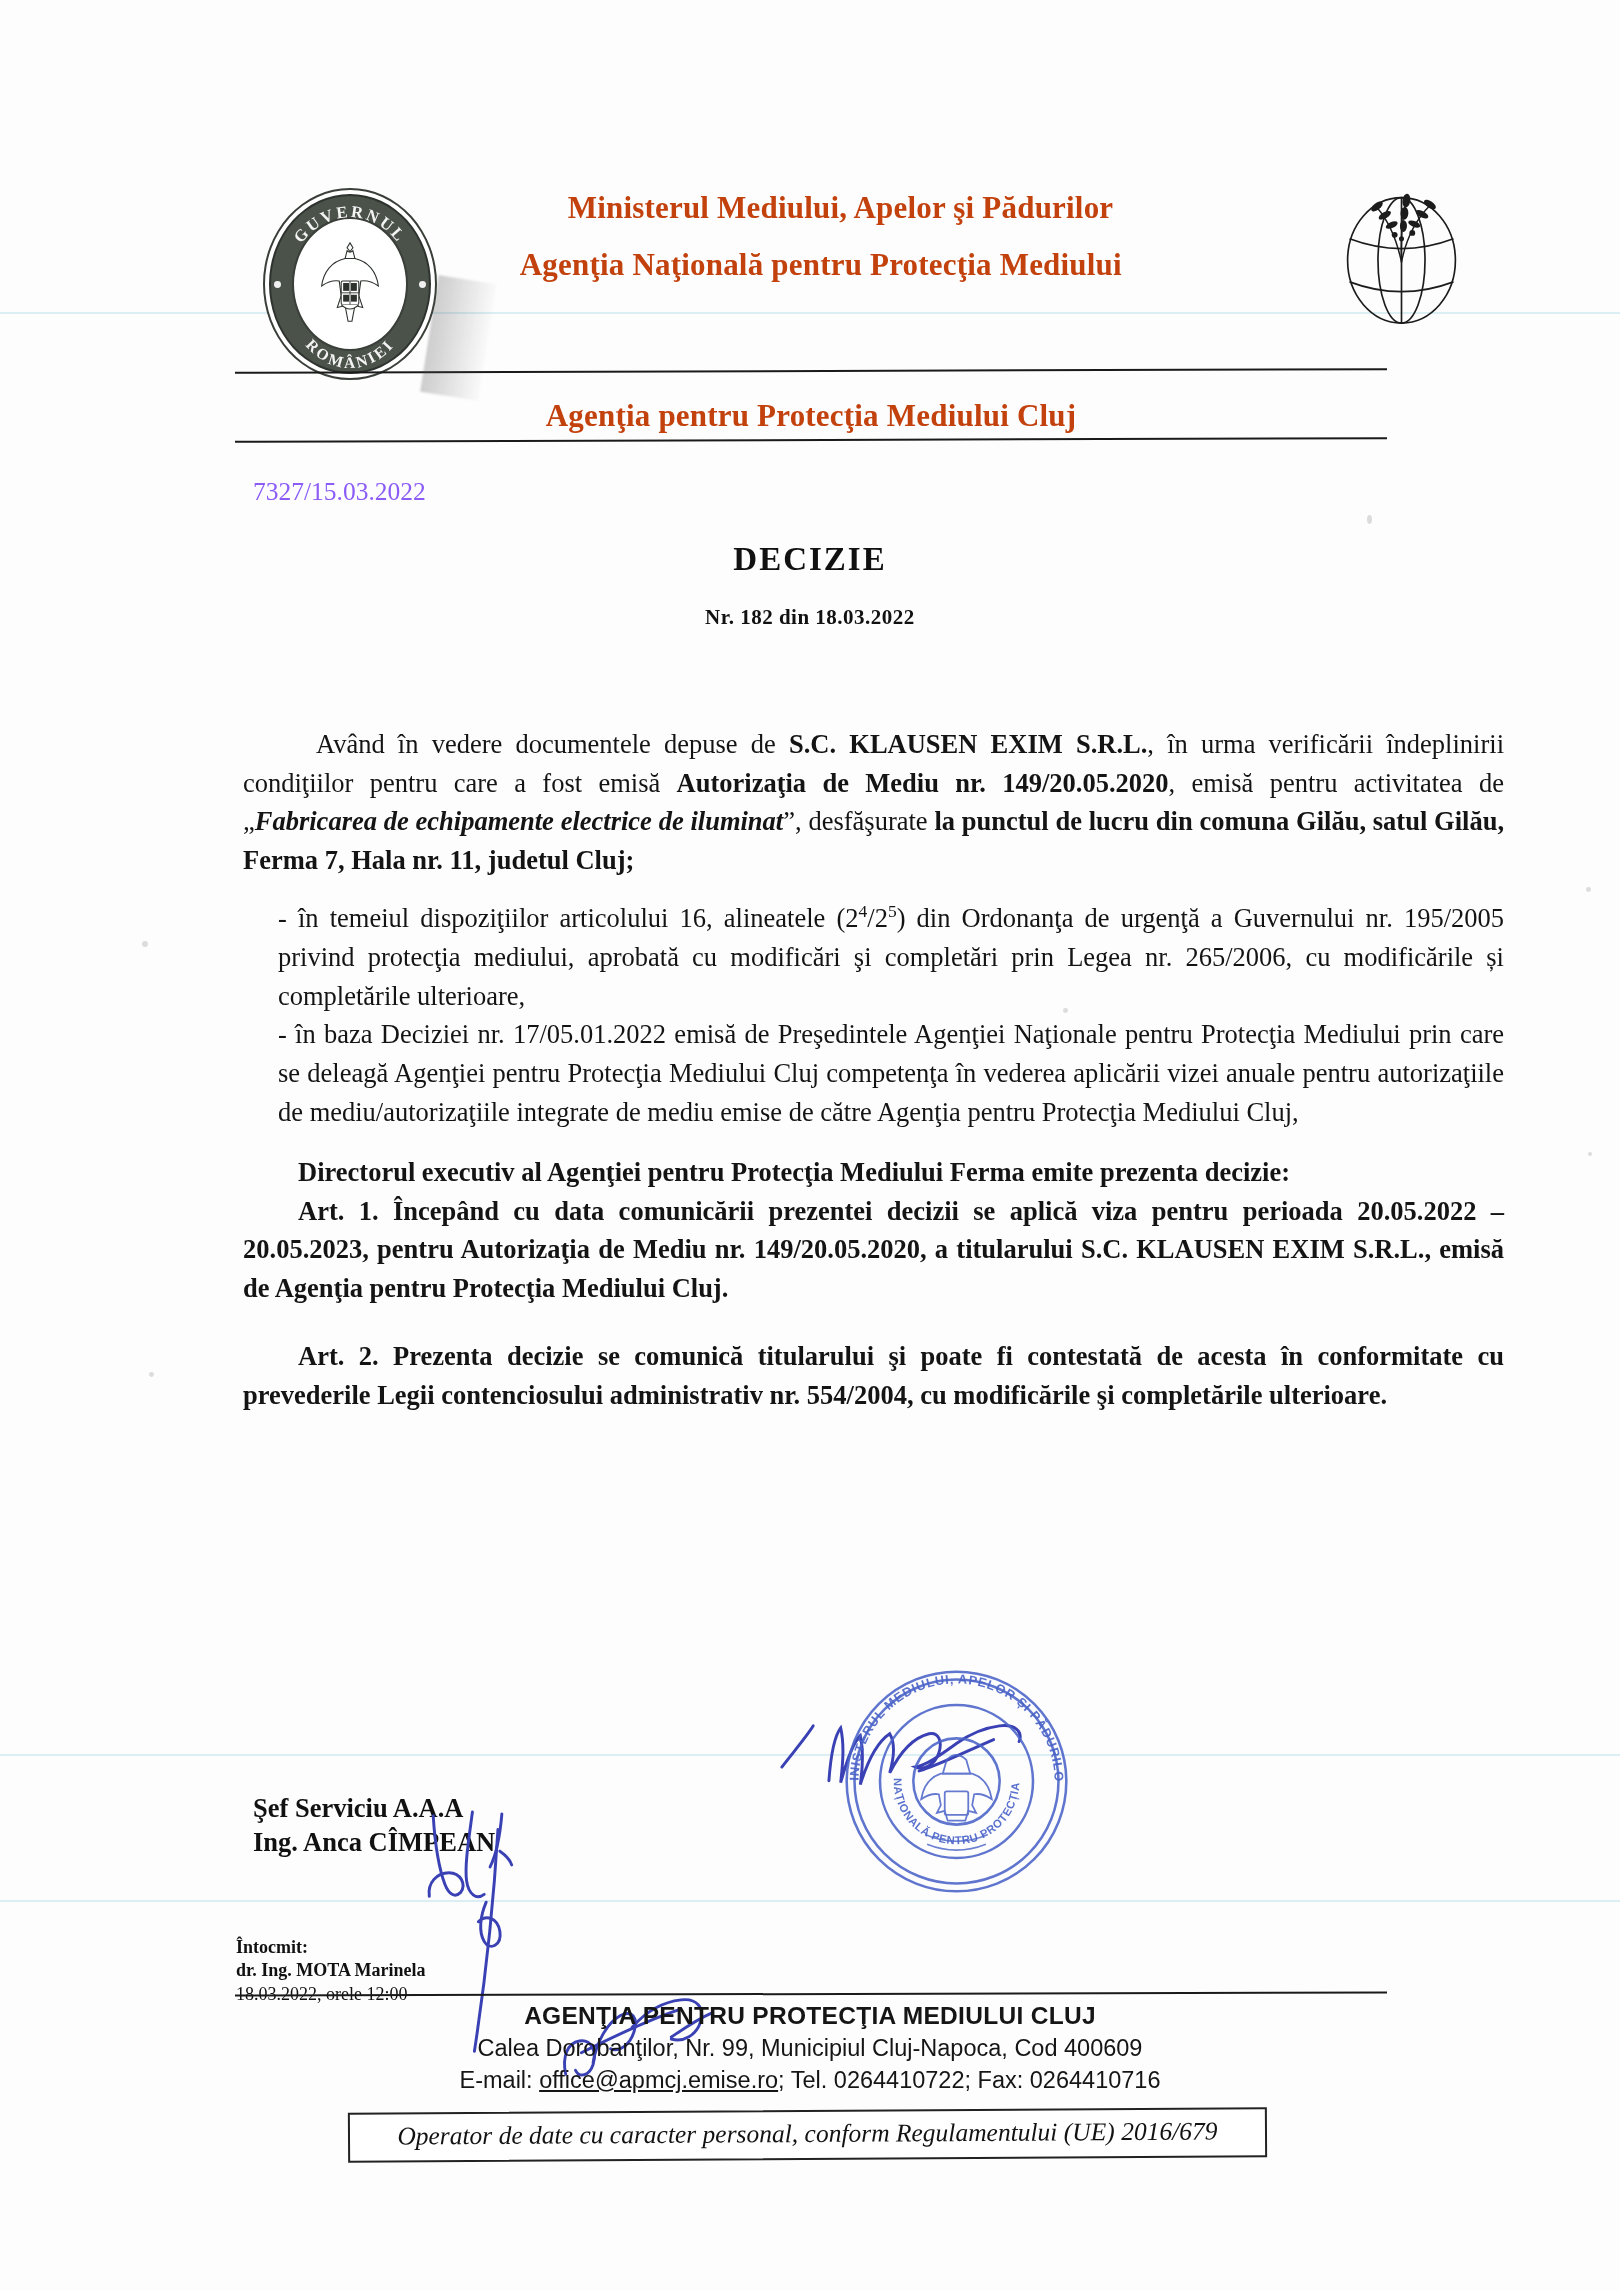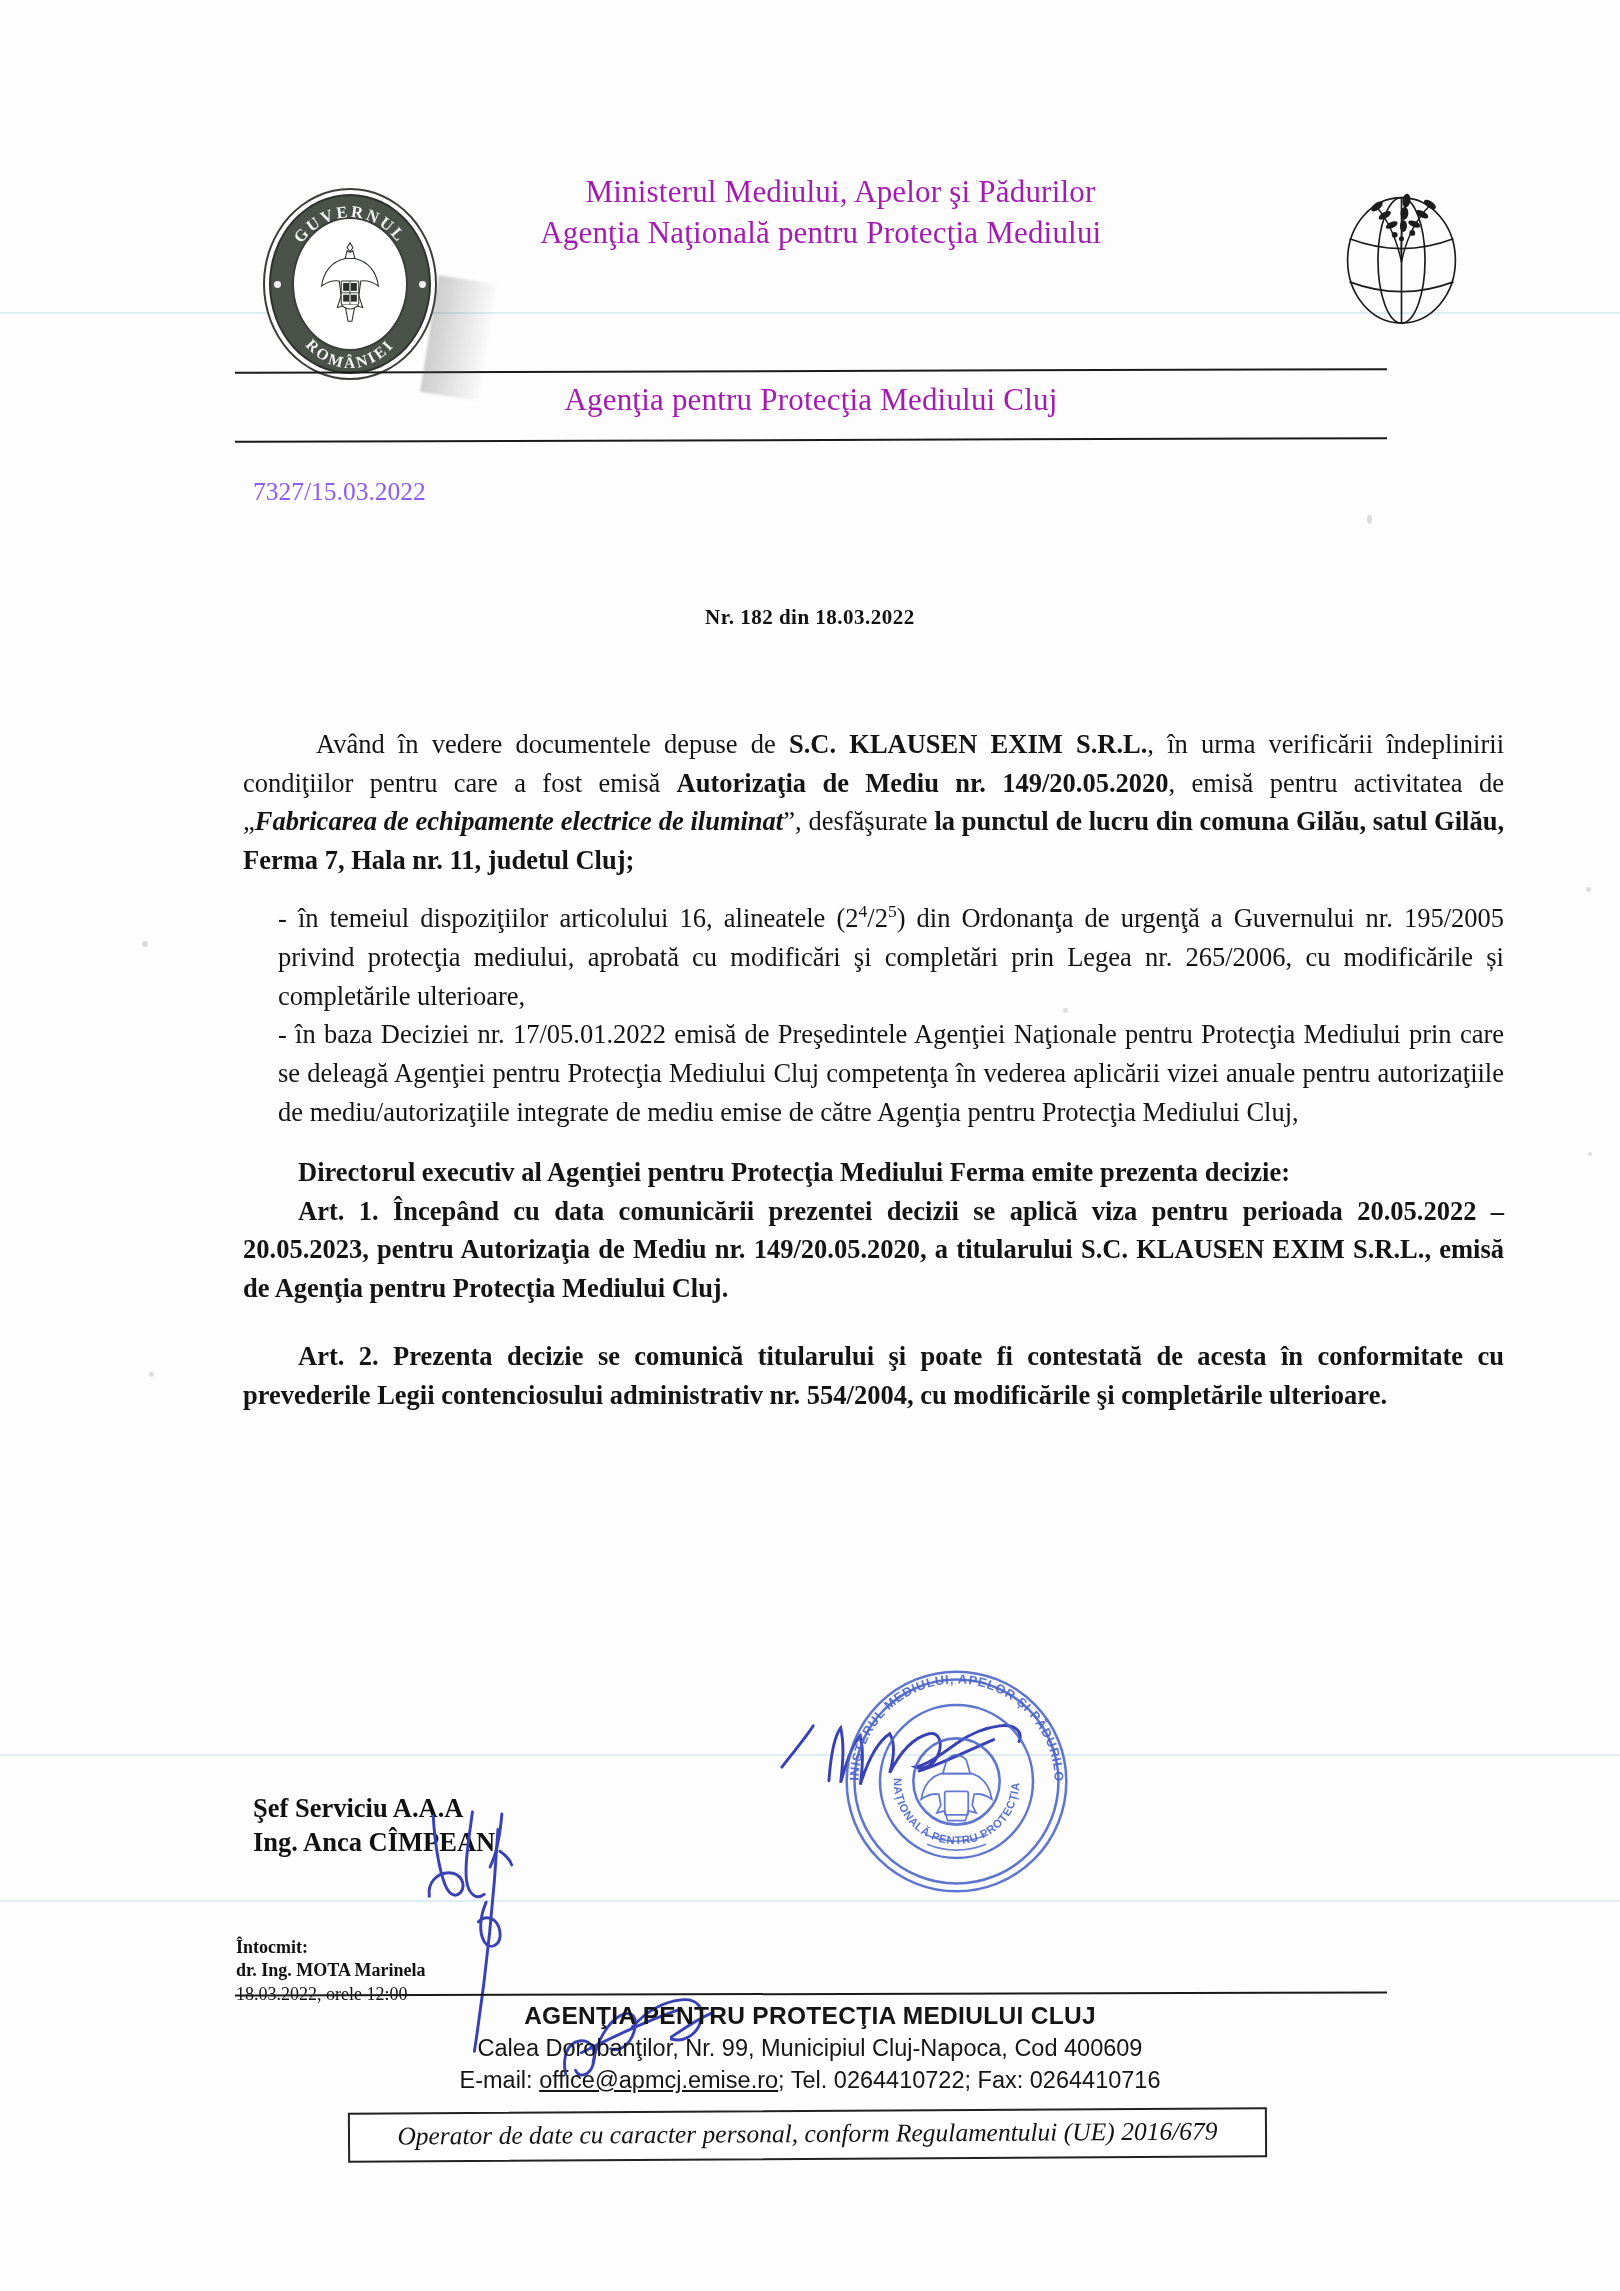--- a/index.html
+++ b/index.html
@@ -21,25 +21,26 @@
 
   
   .header {
     position: absolute;
     left: 240px;
     top: 172px;
     width: 1142px;
   }
   .hdr-line {
     text-align: center;
-    font-weight: normal;
+    font-weight: bold;
     font-size: 31px;
     line-height: 1.32;
     letter-spacing: 0.2px;
-    color: #a21caf;
+    color: #c2410c;
+    margin-top: 16px;
   }
   .hdr-line.l1 { padding-left: 59px; }
   .hdr-line.l2 { padding-left: 19.6px; }
   .rule {
     position: absolute;
     background: #1a1a1a;
   }
   .rule-top {
     left: 235px; top: 370px; width: 1152px; height: 2px;
     transform: rotate(-0.18deg);
@@ -362,20 +363,21 @@
     <div class="hdr-line l2">Agenţia Naţională pentru Protecţia Mediului</div>
   </div>
   <div class="rule rule-top"></div>
   <div class="hdr-line l3">Agenţia pentru Protecţia Mediului Cluj</div>
   <div class="rule rule-bot"></div>
 
   <div class="smudge" style="left:429px;top:279px;width:59px;height:118px;transform:rotate(9deg);"></div>
 
   <div class="refnum">7327/15.03.2022</div>
 
+  <div class="doc-title">DECIZIE</div>
   <div class="doc-subtitle">Nr. 182 din 18.03.2022</div>
 
   <div class="body-wrap">
 
     <p class="para indent"><span>Având în vedere documentele depuse de </span><span class="b">S.C. KLAUSEN EXIM S.R.L.</span><span>, în urma verificării îndeplinirii condiţiilor pentru care a fost emisă </span><span class="b">Autorizaţia de Mediu nr. 149/20.05.2020</span><span>, emisă pentru activitatea de </span><span>„</span><span class="bi">Fabricarea de echipamente electrice de iluminat</span><span>”</span><span>, desfăşurate </span><span class="b">la punctul de lucru din comuna Gilău, satul Gilău, Ferma 7, Hala nr. 11, judetul Cluj;</span></p>
 
     <div class="sub-list">
       <p class="para"><span>- în temeiul dispoziţiilor articolului 16, alineatele (2</span><sup>4</sup><span>/2</span><sup>5</sup><span>) din Ordonanţa de urgenţă a Guvernului nr. 195/2005 privind protecţia mediului, aprobată cu modificări şi completări prin Legea nr. 265/2006, cu modificările și completările ulterioare,</span></p>
       <p class="para">- în baza Deciziei nr. 17/05.01.2022 emisă de Preşedintele Agenţiei Naţionale pentru Protecţia Mediului prin care se deleagă Agenţiei pentru Protecţia Mediului Cluj competenţa în vederea aplicării vizei anuale pentru autorizaţiile de mediu/autorizaţiile integrate de mediu emise de către Agenţia pentru Protecţia Mediului Cluj,</p>
     </div>

